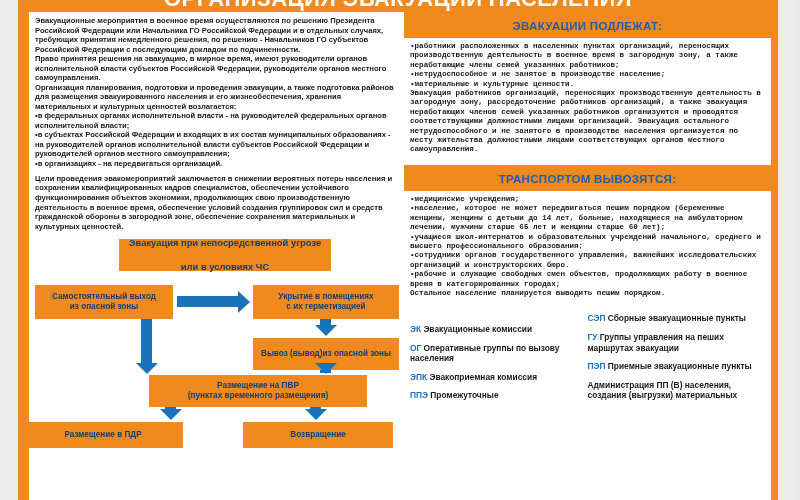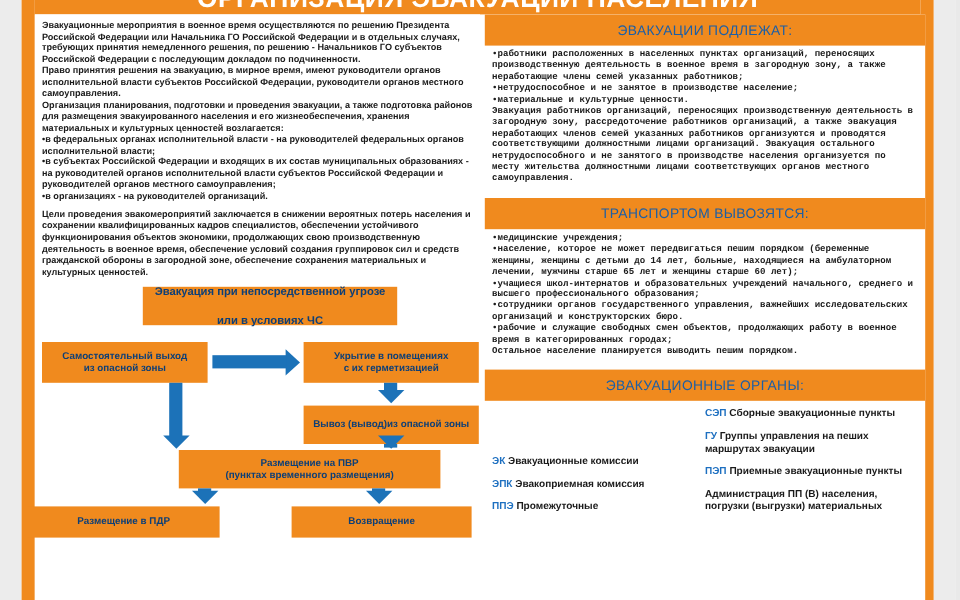--- a/index.html
+++ b/index.html
@@ -91,21 +91,21 @@
 
   
   .band {
     background: #f08a1e;
     text-align: center;
     padding: 4px 0 4px 0;
     margin: 0;
   }
   .band-text {
     font-size: 11.5px;
-    font-weight: normal;
+    font-weight: bold;
     color: #1d5fa6;
     letter-spacing: .3px;
   }
   .band-body {
     padding: 4px 6px 0 6px;
     font-family: Liberation Mono, monospace;
   }
 
   
   #flow {
@@ -178,21 +178,21 @@
   </div>
 
   <div id="col-left">
 
     <div class="para">Эвакуационные мероприятия в военное время осуществляются по решению Президента Российской Федерации или Начальника ГО Российской Федерации и в отдельных случаях, требующих принятия немедленного решения, по решению - Начальников ГО субъектов Российской Федерации с последующим докладом по подчиненности.</div>
     <div class="para">Право принятия решения на эвакуацию, в мирное время, имеют руководители органов исполнительной власти субъектов Российской Федерации, руководители органов местного самоуправления.</div>
     <div class="para">Организация планирования, подготовки и проведения эвакуации, а также подготовка районов для размещения эвакуированного населения и его жизнеобеспечения, хранения материальных и культурных ценностей возлагается:</div>
 
     <div class="para tight">•в федеральных органах исполнительной власти - на руководителей федеральных органов исполнительной власти;</div>
     <div class="para tight">•в субъектах Российской Федерации и входящих в их состав муниципальных образованиях - на руководителей органов исполнительной власти субъектов Российской Федерации и руководителей органов местного самоуправления;</div>
-    <div class="para tight">•в организациях - на руководителей организаций.</div>
+    <div class="para tight">•в организациях - на передвигаться организаций.</div>
 
     <div class="spacer-6"></div>
     <div class="para">Цели проведения эвакомероприятий заключается в снижении вероятных потерь населения и сохранении квалифицированных кадров специалистов, обеспечении устойчивого функционирования объектов экономики, продолжающих свою производственную деятельность в военное время, обеспечение условий создания группировок сил и средств гражданской обороны в загородной зоне, обеспечение сохранения материальных и культурных ценностей.</div>
 
     <div id="flow">
 
       <div class="fbox header-box" style="left:84px; top:0px; width:212px; height:32px; flex-direction:column;gap:12px;">
         <span>Эвакуация при непосредственной угрозе</span>
         <span>или в условиях ЧС</span>
       </div>
@@ -267,34 +267,37 @@
       <div class="para tight">•медицинские учреждения;</div>
       <div class="para tight">•население, которое не может передвигаться пешим порядком (беременные женщины, женщины с детьми до 14 лет, больные, находящиеся на амбулаторном лечении, мужчины старше 65 лет и женщины старше 60 лет);</div>
       <div class="para tight">•учащиеся школ-интернатов и образовательных учреждений начального, среднего и высшего профессионального образования;</div>
       <div class="para tight">•сотрудники органов государственного управления, важнейших исследовательских организаций и конструкторских бюро.</div>
       <div class="para tight">•рабочие и служащие свободных смен объектов, продолжающих работу в военное время в категорированных городах;</div>
       <div class="para tight">Остальное население планируется выводить пешим порядком.</div>
     </div>
 
     <div class="spacer-10"></div>
 
-    <div class="band">
-      <span class="band-text">ЭВАКУАЦИОННЫЕ ОРГАНЫ:</span>
-    </div>
 
     <div id="organs">
       <div class="organ-col">
         <div class="organ-item">
           <div class="organ-line">
             <span class="abbr">ЭК</span>
             <span>Эвакуационные комиссии</span>
           </div>
         </div>
         <div class="organ-item">
           <div class="organ-line">
+            <span class="abbr">ОГ</span>
+            <span>Оперативные группы по вызову населения</span>
+          </div>
+        </div>
+        <div class="organ-item">
+          <div class="organ-line">
             <span class="abbr">ЭПК</span>
             <span>Эвакоприемная комиссия</span>
           </div>
         </div>
         <div class="organ-item">
           <div class="organ-line">
             <span class="abbr">ППЭ</span>
             <span>Промежуточные</span>
           </div>
         </div>
@@ -314,20 +317,20 @@
           </div>
         </div>
         <div class="organ-item">
           <div class="organ-line">
             <span class="abbr">ПЭП</span>
             <span>Приемные эвакуационные пункты</span>
           </div>
         </div>
         <div class="organ-item">
           <div class="organ-line">
-            <span>Администрация ПП (В) населения, погрузки (выгрузки) материальных</span>
+            <span>Администрация ПП (В) населения, создания (выгрузки) материальных</span>
           </div>
         </div>
       </div>
     </div>
 
   </div>
 </div>
 
 </body></html>

